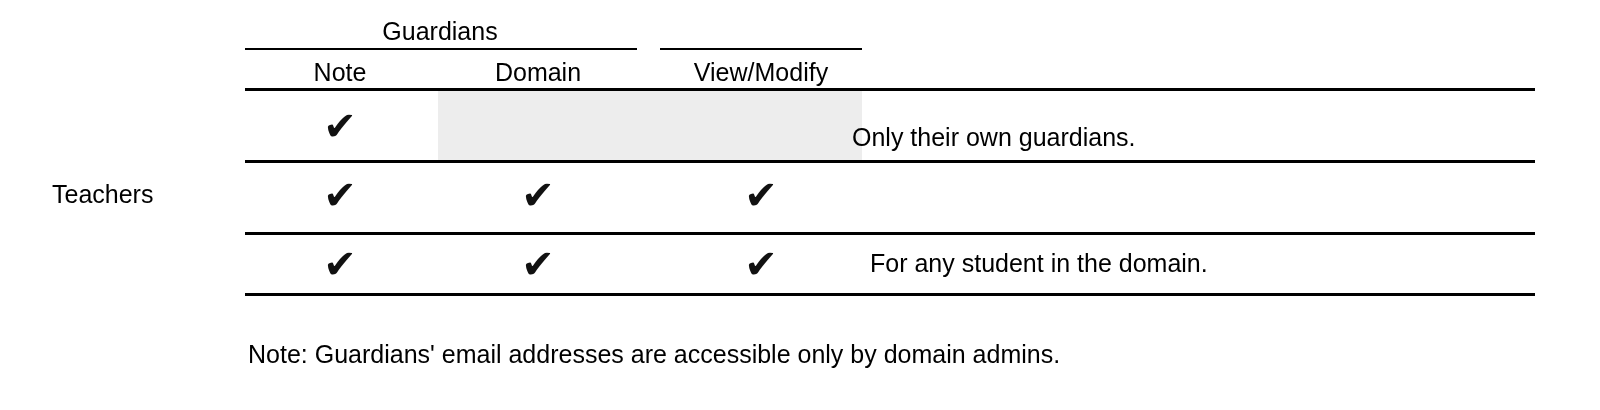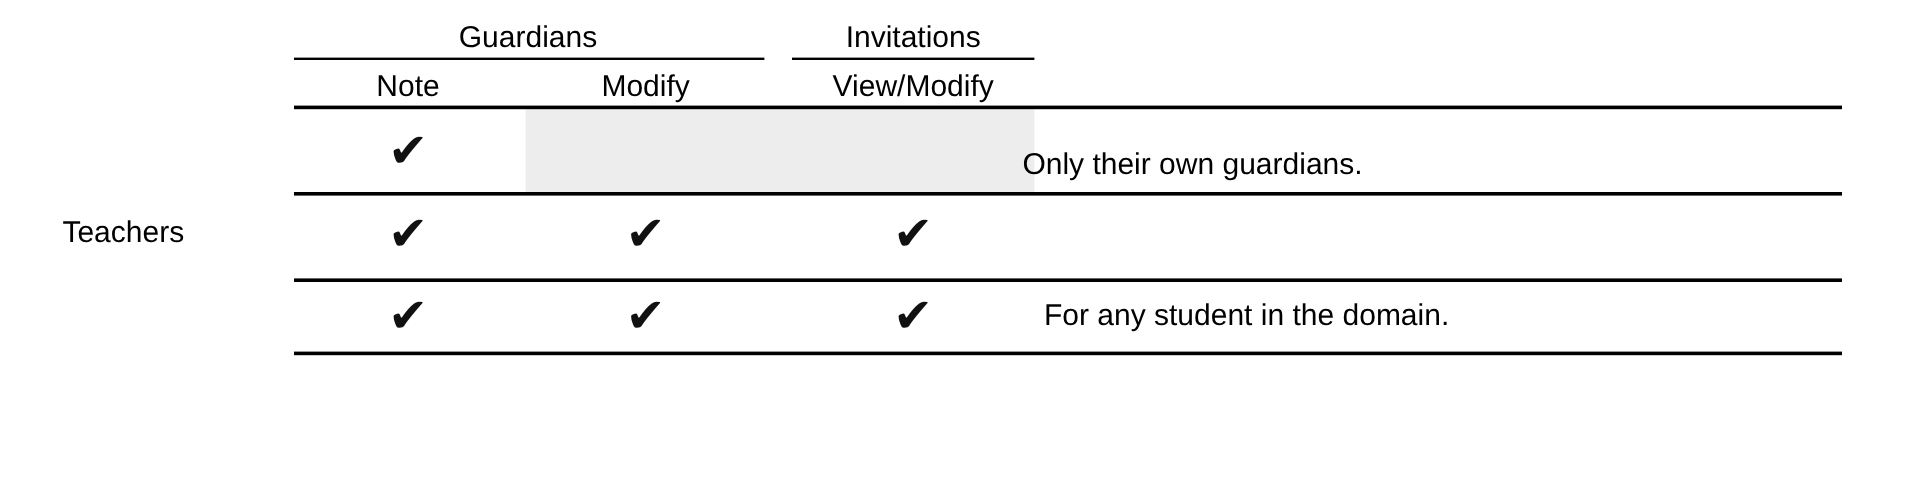--- a/index.html
+++ b/index.html
@@ -66,28 +66,27 @@
   .txt,
   .check      { z-index: 4; }
 </style>
 </head>
 <body>
 
 <div class="permissions-figure">
 
   <div class="txt center" style="left:440px; top:16px;">Guardians</div>
 
-  <div class="txt center" style="left:761px; top:16px;">Invitations</div>
 
   <div class="rule thin" style="left:245px; top:48px; width:392px;"></div>
   <div class="rule thin" style="left:660px; top:48px; width:202px;"></div>
 
   <div class="txt center" style="left:340px; top:57px;">Note</div>
 
-  <div class="txt center" style="left:538px; top:57px;">Modify</div>
+  <div class="txt center" style="left:538px; top:57px;">Domain</div>
 
   <div class="txt center" style="left:761px; top:57px;">View/Modify</div>
 
   <div class="rule" style="left:245px; top:88px; width:1290px;"></div>
 
   <div class="shade" style="left:438px; top:91px; width:424px; height:69px;"></div>
 
 
   <div class="check" style="left:340px; top:106px;">✔</div>
 
@@ -111,14 +110,15 @@
   <div class="check" style="left:340px; top:244px;">✔</div>
 
   <div class="check" style="left:538px; top:244px;">✔</div>
 
   <div class="check" style="left:761px; top:244px;">✔</div>
 
   <div class="txt" style="left:870px; top:248px;">For any student in the domain.</div>
 
   <div class="rule" style="left:245px; top:293px; width:1290px;"></div>
 
+  <div class="txt" style="left:248px; top:339px;">Note: Guardians' email addresses are accessible only by domain admins.</div>
 
 </div>
 
 </body></html>

